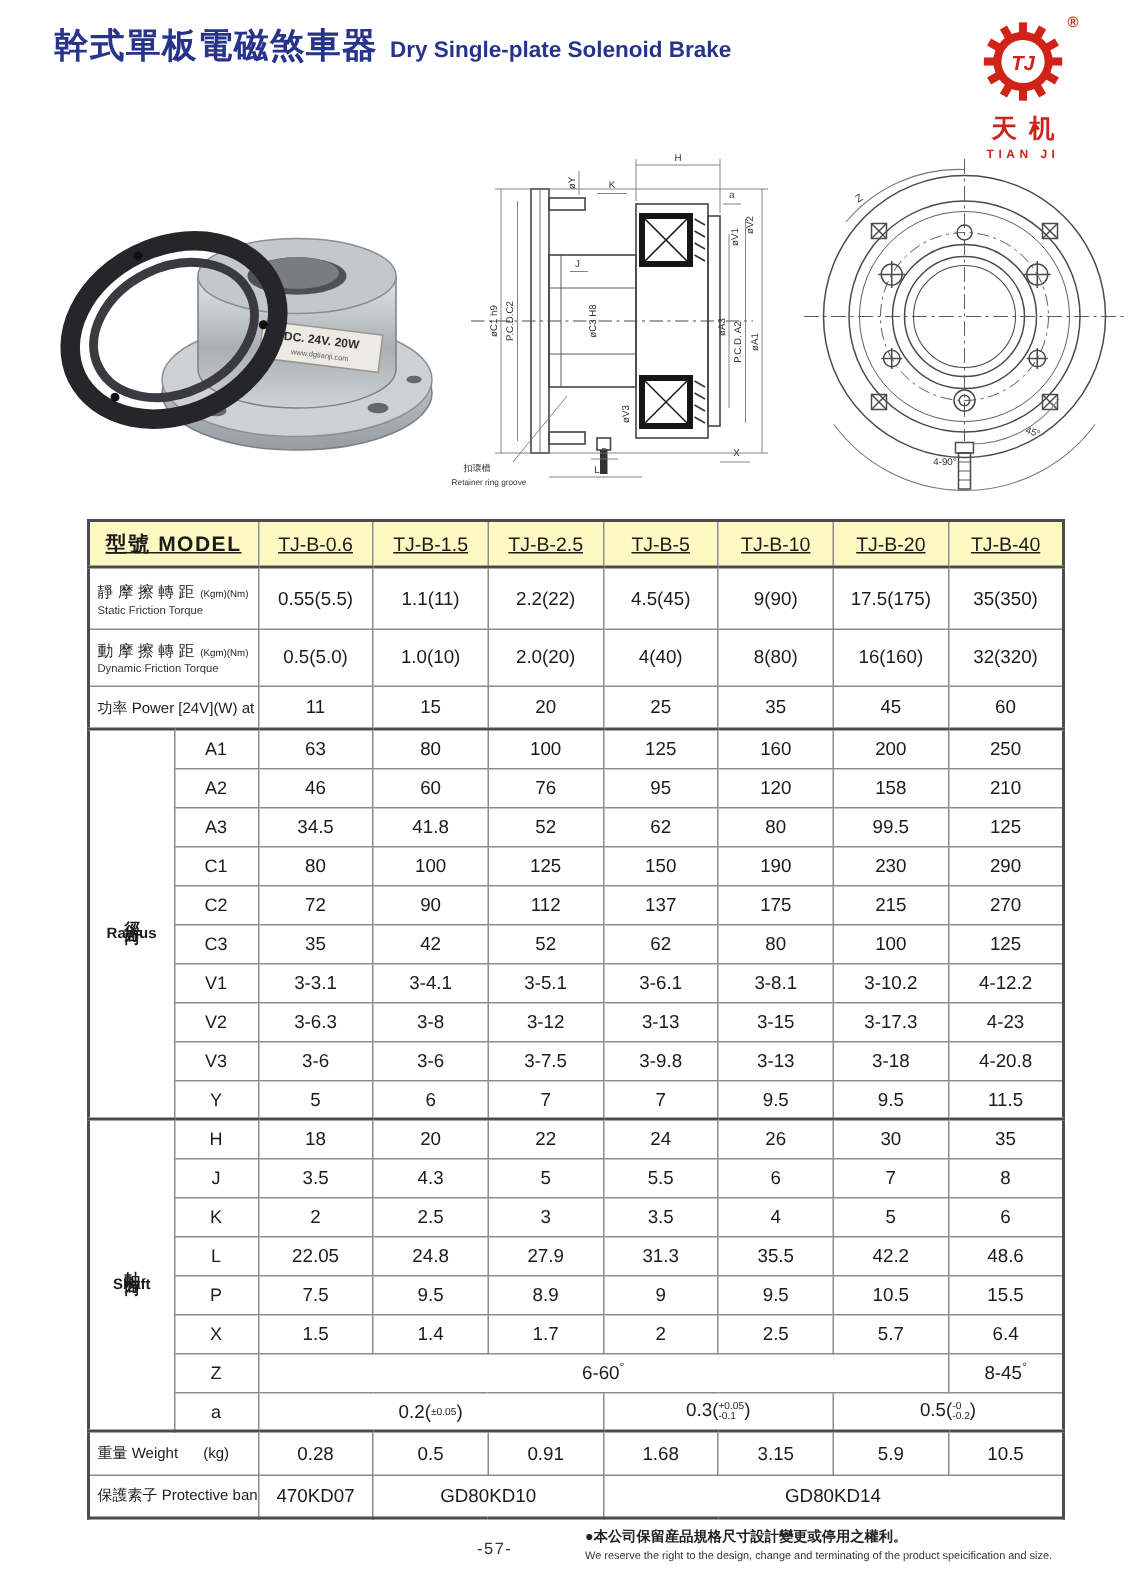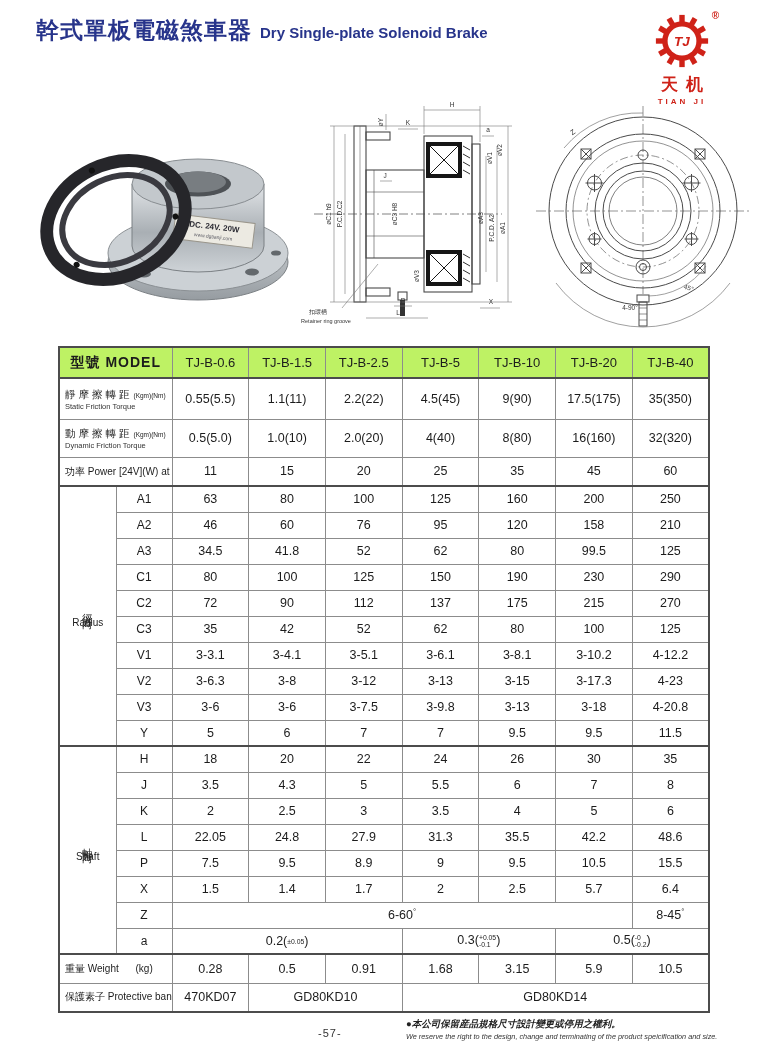--- a/index.html
+++ b/index.html
@@ -25,48 +25,48 @@
   .photo{position:absolute;left:40px;top:26px;}
   .sect{position:absolute;left:286px;top:0;}
   .front{position:absolute;left:518px;top:2px;}
   svg text{font-family:"Liberation Sans",sans-serif;}
 
   
   table.spec{position:absolute;left:58px;top:346px;width:652px;border-collapse:collapse;
              table-layout:fixed;font-size:12px;color:#1c1c1c;}
   table.spec{border:2px solid #4c4c4c;}
   .spec th,.spec td{border:1px solid #8c8c8c;text-align:center;padding:0;overflow:hidden;}
-  .spec th{background:#bef264;font-size:13px;font-weight:normal;}
+  .spec th{background:#fef9c3;font-size:13px;font-weight:normal;text-decoration:underline;}
   .spec th.model{font-weight:bold;font-size:14px;letter-spacing:1px;}
   tr.h-head{height:31px;} tr.h-spec1{height:41px;} tr.h-spec2{height:38px;}
   tr.h-pow{height:29px;} tr.h-dim{height:26px;} tr.h-bot{height:29px;margin-left:21px;}
   tr.sep td{border-top:2px solid #4c4c4c;}
   th.hsep{border-bottom:2px solid #4c4c4c;}
 
   td.lbl{text-align:left;padding-left:5px;}
   .lbl-zh{font-size:10.5px;letter-spacing:3px;}
   .lbl-unit{font-size:6.5px;letter-spacing:0;margin-left:1px;}
   .lbl-en{display:block;font-size:7.5px;color:#333;letter-spacing:0;}
   td.plbl{text-align:left;padding-left:5px;font-size:10px;white-space:nowrap;}
-  td.grp{vertical-align:middle;}
+  td.grp{vertical-align:middle;font-weight:bold;}
   .grp-in{display:flex;flex-direction:column;align-items:center;justify-content:center;gap:3px;}
   .grp-zh{writing-mode:vertical-rl;text-orientation:upright;font-size:10.5px;letter-spacing:3px;}
   .grp-en{font-size:10px;}
   td.subl{font-size:12px;}
   td.val{font-size:12.5px;}
   sup.deg{font-size:8px;}
   .wlbl{font-size:10px;} .wunit{margin-left:14px;}
   .amain{font-size:12.5px;}
   .tolstack{display:inline-flex;flex-direction:column;justify-content:center;
             vertical-align:middle;line-height:1.05;}
   .tol{font-size:6.8px;text-align:left;}
 
   
   .pageno{position:absolute;left:318px;top:1027px;font-size:11px;letter-spacing:1px;color:#333;}
-  .note{position:absolute;left:406px;top:1018px;width:352px;font-style:italic;}
+  .note{position:absolute;left:390px;top:1018px;width:352px;}
   .note-zh{font-size:9.5px;font-weight:bold;color:#222;}
   .note-en{font-size:7.3px;color:#333;margin-top:1px;}
 </style>
 </head>
 <body>
 
 <div class="hdr">
   <div class="hdr-sub">
     <span class="hdr-sub-zh">幹式單板電磁煞車器</span><span class="hdr-sub-en">Dry Single-plate Solenoid Brake</span>
   </div>

